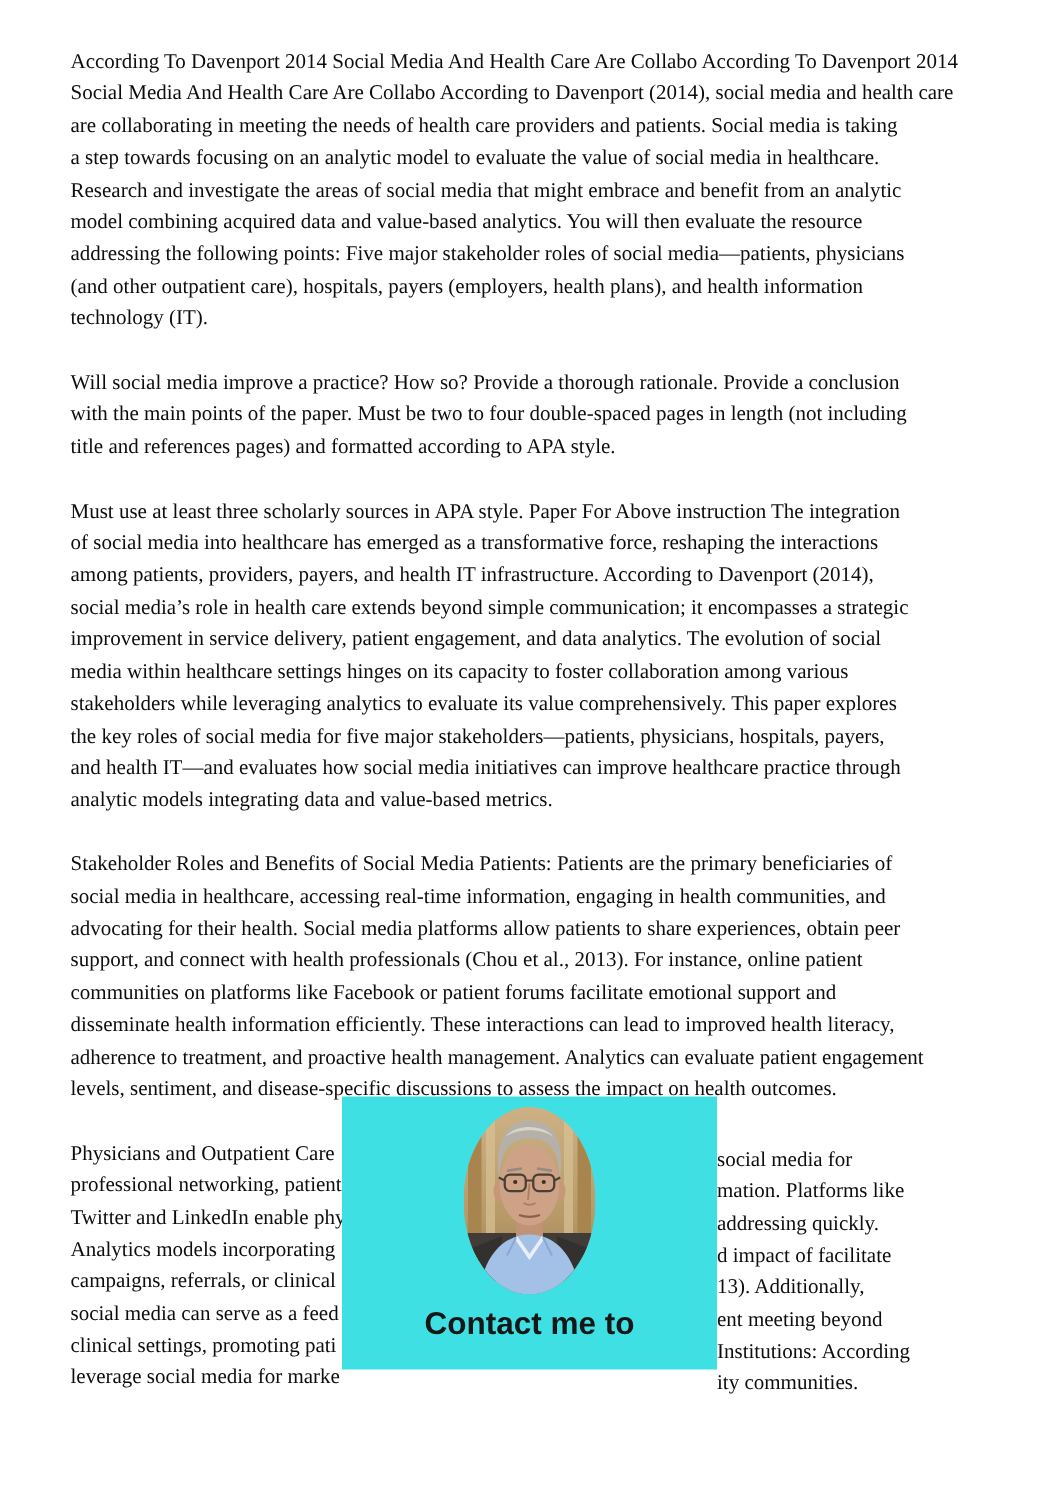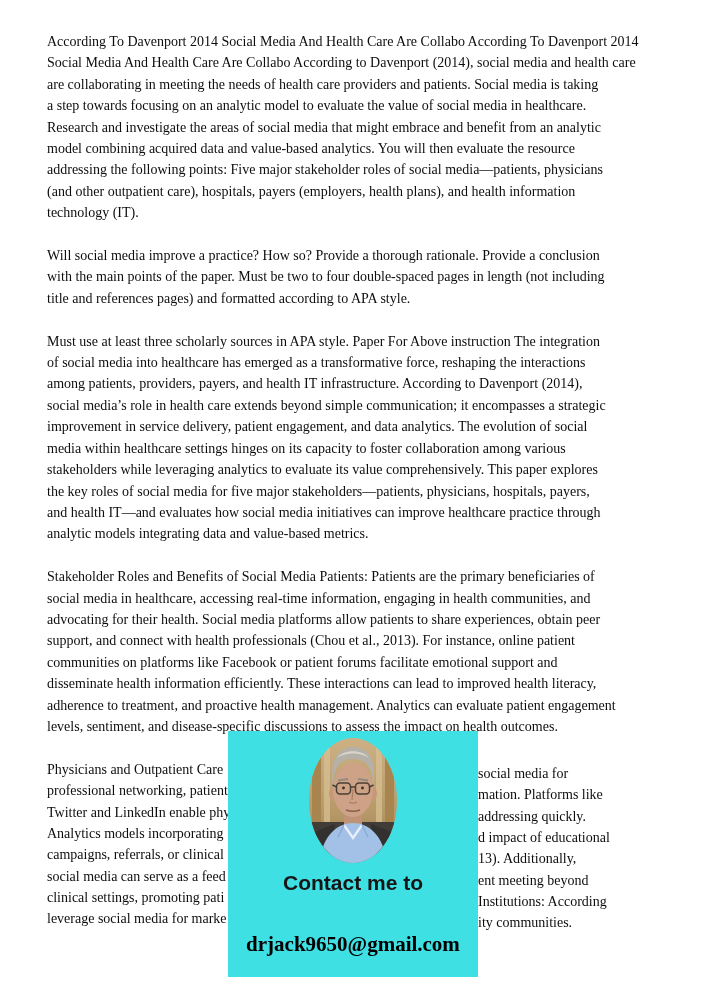--- a/index.html
+++ b/index.html
@@ -11,21 +11,21 @@
     position:absolute;left:47px;top:31px;width:616px;
     font-size:14px;line-height:21.4px;
   }
   .para{margin:0 0 21.4px 0;white-space:pre;}
   .para-occluded{margin:0;}
   .p5line{position:relative;height:21.4px;white-space:nowrap;}
   .p5l{display:inline-block;max-width:181px;overflow:hidden;white-space:nowrap;vertical-align:top;}
   .p5r{position:absolute;left:431px;top:4px;white-space:nowrap;}
 
   .card{
-    position:absolute;left:228px;top:731px;width:250px;height:246px;
+    position:absolute;left:228px;top:731px;width:250px;height:182px;
     background:#3fe0e4;text-align:center;
   }
   .oval{
     position:absolute;left:81px;top:7px;width:88px;height:125px;
     border-radius:50%;overflow:hidden;
   }
   .oval svg{display:block;width:100%;height:100%;}
   .cline{
     position:absolute;left:0;width:100%;
     font-family:"Liberation Sans","DejaVu Sans",sans-serif;
@@ -82,21 +82,21 @@
     <div class="p5line">
       <span class="p5l">professional networking, patient</span>
       <span class="p5r">mation. Platforms like</span>
     </div>
     <div class="p5line">
       <span class="p5l">Twitter and LinkedIn enable phy</span>
       <span class="p5r">addressing quickly.</span>
     </div>
     <div class="p5line">
       <span class="p5l">Analytics models incorporating</span>
-      <span class="p5r">d impact of educational</span>
+      <span class="p5r">d impact of facilitate</span>
     </div>
     <div class="p5line">
       <span class="p5l">campaigns, referrals, or clinical</span>
       <span class="p5r">13). Additionally,</span>
     </div>
     <div class="p5line">
       <span class="p5l">social media can serve as a feed</span>
       <span class="p5r">ent meeting beyond</span>
     </div>
     <div class="p5line">
@@ -142,14 +142,13 @@
       <circle cx="34.5" cy="50" r="1.4" fill="#3c2f26"></circle>
       <circle cx="53.5" cy="50" r="1.4" fill="#3c2f26"></circle>
       <rect x="27.5" y="45" width="14" height="11" rx="3.5" fill="none" stroke="#4a3f33" stroke-width="1.5"></rect>
       <rect x="46.5" y="45" width="14" height="11" rx="3.5" fill="none" stroke="#4a3f33" stroke-width="1.5"></rect>
       <path d="M41.5,49 L46.5,49 M27.5,49 L23.5,47 M60.5,49 L64.5,47" stroke="#4a3f33" stroke-width="1.4" fill="none"></path>
       <path d="M44,51 L43,62 M40,64 Q44,66.5 48,64" stroke="#ae7d61" stroke-width="1.2" fill="none"></path>
       <path d="M37,72 Q44,74.5 51,72" stroke="#8d5f4c" stroke-width="1.5" fill="none"></path>
     </svg>
   </div>
   <div class="cline cline1">Contact me to</div>
-  <div class="cemail">drjack9650@gmail.com</div>
 </div>
 
 </body></html>

